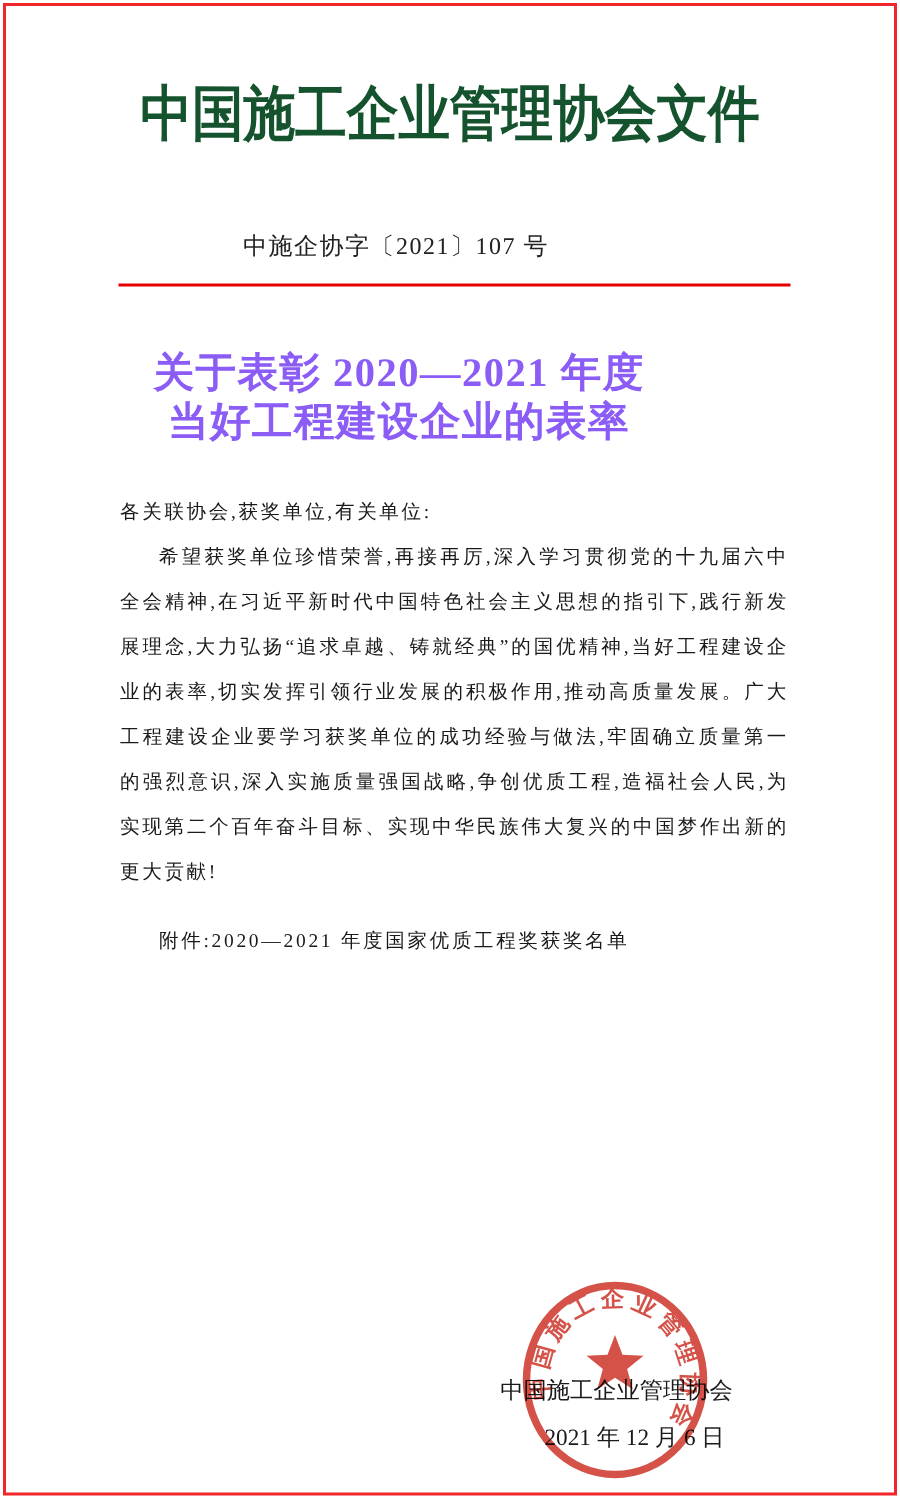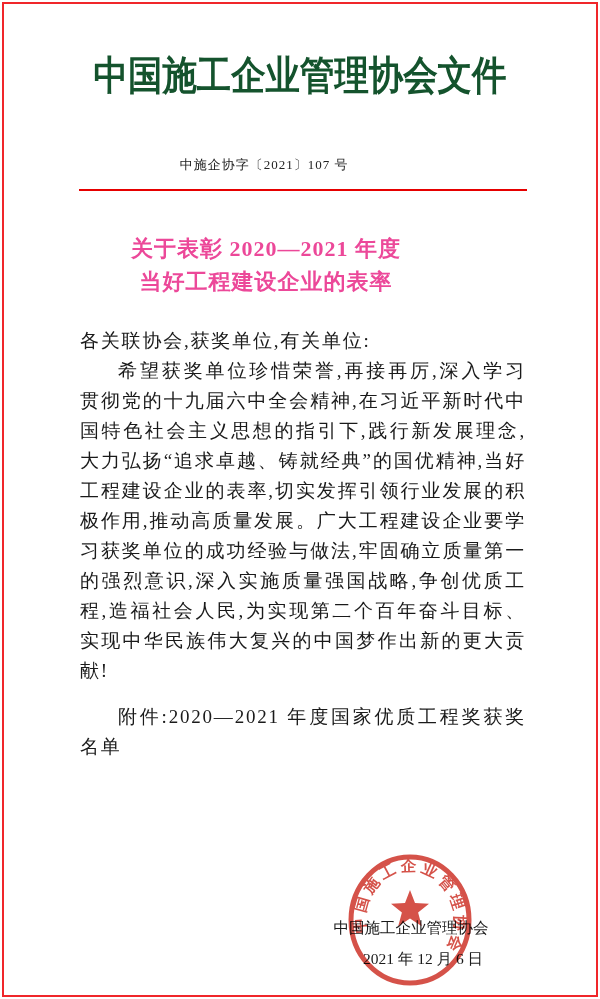--- a/index.html
+++ b/index.html
@@ -19,35 +19,35 @@
     color: #14532d; font-weight: bold;
     font-size: 40px; line-height: 56px;
   }
   .org-title .squeeze {
     display: inline-block;
     transform: scaleX(0.86);
     transform-origin: 50% 50%;
   }
   .doc-number {
     position: absolute; top: 150px; left: 0; width: 528px;
-    text-align: center; font-size: 13px; line-height: 30px;
+    text-align: center; font-size: 16px; line-height: 30px;
     letter-spacing: 1px; color: #222;
   }
   .red-rule {
     position: absolute; top: 189px; left: 79px; width: 448px; height: 2px;
     background: #e60000;
   }
   .doc-title {
     position: absolute; top: 232px; left: 0; width: 532px; margin: 0;
-    text-align: center; font-size: 22px; font-weight: bold;
-    line-height: 33px; letter-spacing: 1px; color: #ec4899;
+    text-align: center; font-size: 27px; font-weight: bold;
+    line-height: 33px; letter-spacing: 1px; color: #8b5cf6;
   }
   .body-text {
     position: absolute; top: 326px; left: 80px; width: 446px;
-    font-size: 19px; line-height: 30px; letter-spacing: 1.8px;
+    font-size: 13px; line-height: 30px; letter-spacing: 1.8px;
     text-align: justify; text-justify: inter-character; color: #1a1a1a;
   }
   .body-text p { margin: 0; padding: 0; }
   .body-text .indent { text-indent: 2em; }
   .body-text .attachment { text-indent: 2em; margin-top: 16px; }
   .sig-org {
     position: absolute; top: 915px; left: 330px; width: 162px;
     text-align: center; font-size: 15.5px; line-height: 26px; color: #1a1a1a;
   }
   .sig-date {

